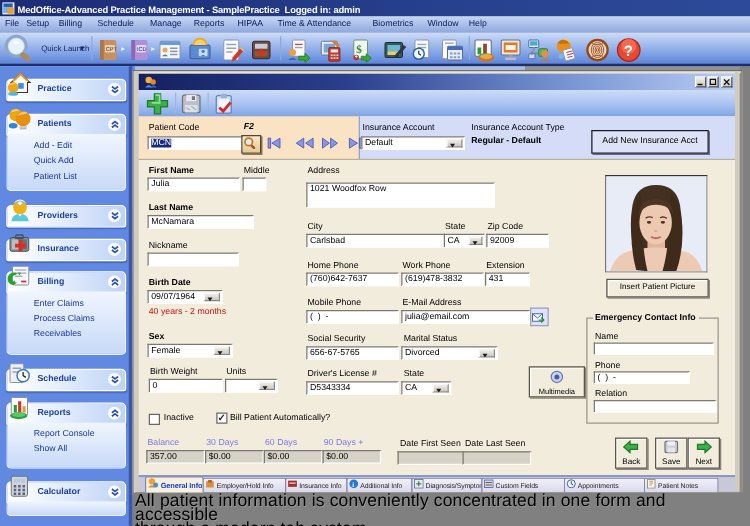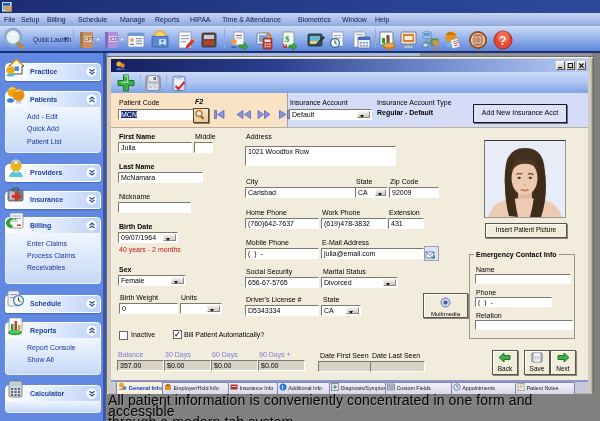--- a/index.html
+++ b/index.html
@@ -28,20 +28,21 @@
 </style>
 </head>
 <body>
 
 <div class="ab" style="left:0;top:0;width:600px;height:13px;background:linear-gradient(90deg,#1c2c74,#27418e 60%,#2d4a9a);">
   <svg class="ab" style="left:2px;top:2px" width="10" height="10" viewBox="0 0 10 10">
       <rect x="0" y="0" width="9" height="9" fill="#7ab0e8" stroke="#fff" stroke-width="1"></rect>
       <rect x="1" y="1" width="7" height="2.5" fill="#2a57b0"></rect>
       <rect x="4" y="4" width="5" height="5" fill="#e8a030"></rect>
     </svg>
+  <span class="ab" style="left:14px;top:2.5px;font-size:7.5px;letter-spacing:-0.12px;font-weight:bold;color:#fff;white-space:nowrap;">MedOffice-Advanced Practice Management - SamplePractice&nbsp; Logged in: admin</span>
 </div>
 
 <div class="ab" style="left:0;top:13px;width:600px;height:13px;background:linear-gradient(#c7d6f2,#a8bde8 55%,#8fa8dd);">
   <span class="mi" style="left:4px;">File</span>
   <span class="mi" style="left:21px;">Setup</span>
   <span class="mi" style="left:47px;">Billing</span>
   <span class="mi" style="left:78px;">Schedule</span>
   <span class="mi" style="left:120px;">Manage</span>
   <span class="mi" style="left:155px;">Reports</span>
   <span class="mi" style="left:190px;">HIPAA</span>

